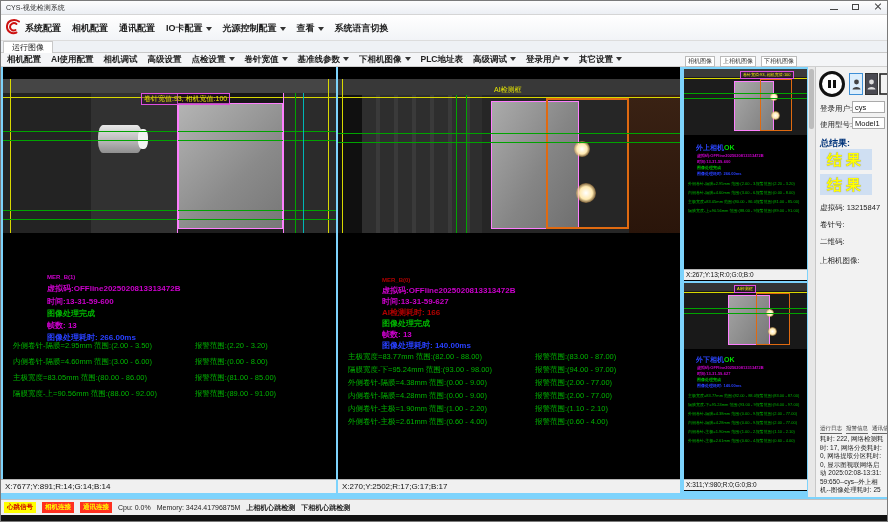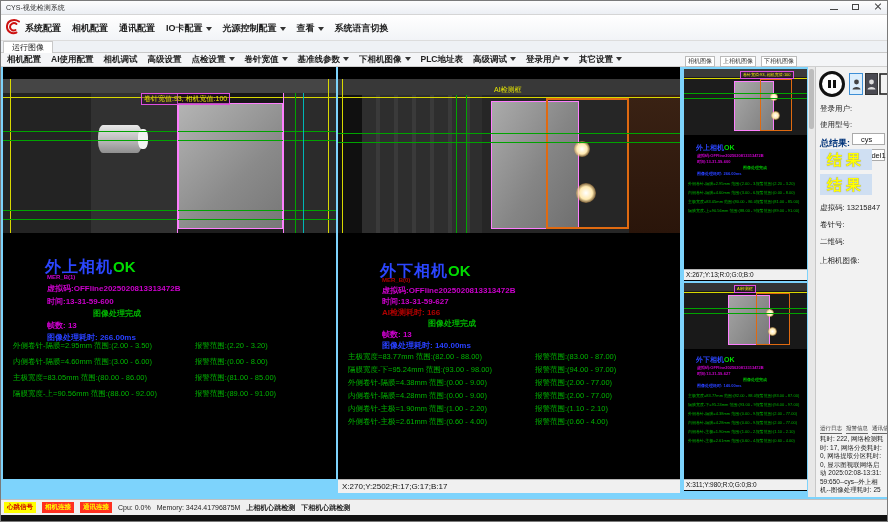--- a/index.html
+++ b/index.html
@@ -38,21 +38,21 @@
   .pimg { position:absolute; overflow:hidden; background:#161616; }
   .hline { position:absolute; height:1px; }
   .vline { position:absolute; width:1px; }
   .green { background:#00a400; }
   .yellow { background:#d8d800; }
   .cyan { background:#00b6b6; }
 
   .cam-title { font-size:16px; font-weight:700; color:#2b46ff; letter-spacing:1px; white-space:nowrap; }
   .cam-ok { color:#00dd00; font-size:15px; letter-spacing:0; }
   .t-mag { color:#cc00cc; font-weight:700; }
-  .t-green { color:#00b400; font-weight:700;margin-left:46px; }
+  .t-green { color:#00b400; font-weight:700; }
   .t-blue { color:#2840ff; font-weight:700; }
   .t-red { color:#b00000; font-weight:700; }
   .small8 { font-size:8px; white-space:nowrap; }
   .meas-row { position:absolute; left:10px; right:4px; display:flex; font-size:7.5px; color:#00b400; white-space:nowrap; }
   .meas-row .mname { width:57%; overflow:hidden; }
   .meas-row .malarm { width:43%; overflow:hidden; }
 
   .pfooter { position:absolute; height:14px; background:#f0f0f0; border-top:1px solid #b5b5b5; font-size:8px; color:#111; line-height:13px; padding-left:4px; }
 
   
@@ -63,21 +63,21 @@
 
   
   .sidebar { position:absolute; left:814px; top:66px; width:73px; height:430px; background:#f2f2f2; border-left:1px solid #c8c8c8; }
   .sbtn { position:absolute; cursor:pointer; }
   .pausebtn { width:26px; height:26px; border:3px solid #111; border-radius:50%; background:#fff; }
   .pausebtn .pb { position:absolute; top:6px; width:3px; height:8px; background:#111; }
   .sq { border:1px solid #9db8d2; background:#fff; display:flex; align-items:center; justify-content:center; }
   .sq.sel { border:1px solid #3d8fd6; background:#dceefc; }
   .sq.dark { background:#4a4a52; border:1px solid #333; }
   .fld-label { position:absolute; font-size:7.5px; color:#222; white-space:nowrap; }
-  .fld-box { position:absolute; background:#fff; border:1px solid #aaa; font-size:7.5px; color:#111; line-height:11px; padding-left:8px;margin-top:32px; }
+  .fld-box { position:absolute; background:#fff; border:1px solid #aaa; font-size:7.5px; color:#111; line-height:11px; padding-left:2px; }
   .result-box { position:absolute; left:4px; width:52px; height:21px; background:#cfdff2; color:#ffff00; font-size:15px; font-weight:700; letter-spacing:4px; text-align:center; line-height:21px; text-shadow:0 0 1px #667; }
   .log-tabs { position:absolute; display:flex; gap:4px; font-size:5.5px; color:#333; }
   .log-tab { border-bottom:1px solid #666; padding-bottom:1px; white-space:nowrap; cursor:pointer; }
   .log-text { position:absolute; font-size:6.5px; color:#222; line-height:8.5px; overflow:hidden; word-break:break-all; }
 
   
   .statusbar { position:absolute; left:0; top:498px; width:100%; height:16px; background:#f0f0f0; border-top:1px solid #c0c0c0; display:flex; align-items:center; gap:6px; padding-left:3px; }
   .badge { font-size:6.5px; font-weight:700; padding:1px 3px; white-space:nowrap; }
   .badge.yellow-b { background:#ffff00; color:#cc0000; }
   .badge.red-b { background:#ff3020; color:#ffff00; }
@@ -170,23 +170,20 @@
       <div class="hline green" style="left:0;top:61px;width:333px;"></div>
       <div class="hline green" style="left:0;top:131px;width:333px;"></div>
       <div class="hline green" style="left:0;top:140px;width:333px;"></div>
       <div class="vline green" style="left:292px;top:14px;height:140px;"></div>
       <div class="vline cyan" style="left:300px;top:14px;height:140px;"></div>
       <div class="vline" style="left:174px;top:14px;height:140px;background:#ff7fff;"></div>
       <div class="vline" style="left:280px;top:14px;height:140px;background:#ff7fff;"></div>
       <div class="overlay-label" style="left:138px;top:14px;">卷针宽值:93, 相机宽值:100</div>
     </div>
 
-    <div class="abs" style="left:42px;top:190px;">
-      <span class="cam-title">外上相机</span><span class="cam-title cam-ok">OK</span>
-    </div>
     <div class="abs t-mag" style="left:44px;top:207px;font-size:6px;">MER_B(1)</div>
     <div class="abs t-mag small8" style="left:44px;top:216px;">虚拟码:OFFline2025020813313472B</div>
     <div class="abs t-mag small8" style="left:44px;top:229px;">时间:13-31-59-600</div>
     <div class="abs t-green small8" style="left:44px;top:241px;">图像处理完成</div>
     <div class="abs t-mag small8" style="left:44px;top:253px;">帧数: 13</div>
     <div class="abs t-blue small8" style="left:44px;top:265px;">图像处理耗时: 266.00ms</div>
     <div class="meas-row" style="top:274px;">
         <span class="mname">外侧卷针-隔膜=2.95mm 范围:(2.00 - 3.50)</span>
         <span class="malarm">报警范围:(2.20 - 3.20)</span>
       </div>
@@ -196,20 +193,21 @@
       </div>
     <div class="meas-row" style="top:306px;">
         <span class="mname">主极宽度=83.05mm 范围:(80.00 - 86.00)</span>
         <span class="malarm">报警范围:(81.00 - 85.00)</span>
       </div>
     <div class="meas-row" style="top:322px;">
         <span class="mname">隔膜宽度-上=90.56mm 范围:(88.00 - 92.00)</span>
         <span class="malarm">报警范围:(89.00 - 91.00)</span>
       </div>
   </div>
+  <div class="pfooter" style="left:0;top:478px;width:335px;">X:7677;Y:891;R:14;G:14;B:14</div>
 
   <div class="panel" style="left:337px;top:66px;width:342px;height:412px;">
     <div class="pimg" style="left:0;top:12px;width:342px;height:154px;">
       <div class="abs" style="left:0;top:0;width:100%;height:16px;background:#383838;"></div>
       <div class="abs" style="left:0;top:16px;width:24px;height:138px;background:#101010;"></div>
       <div class="abs" style="left:24px;top:16px;width:120px;height:138px;background:repeating-linear-gradient(90deg,#2e2e2e 0 14px,#3a3a3a 14px 18px);"></div>
       <div class="abs" style="left:144px;top:16px;width:150px;height:138px;background:#262626;"></div>
       <div class="abs" style="left:291px;top:16px;width:51px;height:138px;background:linear-gradient(#3a2214,#2a150a);"></div>
 
       <div class="abs" style="left:153px;top:22px;width:88px;height:128px;background:linear-gradient(120deg,#ababab,#858585 55%,#6f6f6f);border:1px solid #ff7fff;"></div>
@@ -218,23 +216,20 @@
       <div class="spark" style="left:236px;top:62px;width:16px;height:16px;"></div>
       <div class="spark" style="left:238px;top:104px;width:20px;height:20px;"></div>
 
       <div class="hline yellow" style="left:0;top:18px;width:342px;"></div>
       <div class="vline yellow" style="left:4px;top:0;height:154px;"></div>
       <div class="hline green" style="left:0;top:54px;width:342px;"></div>
       <div class="hline green" style="left:0;top:63px;width:342px;"></div>
       <div class="vline green" style="left:118px;top:16px;height:138px;"></div>
       <div class="vline green" style="left:128px;top:16px;height:138px;"></div>
       <div class="abs" style="left:156px;top:6px;color:#e8e800;font-size:7px;">AI检测框</div>
-    </div>
-    <div class="abs" style="left:42px;top:194px;">
-      <span class="cam-title">外下相机</span><span class="cam-title cam-ok">OK</span>
     </div>
     <div class="abs t-red" style="left:44px;top:210px;font-size:6px;">MER_B(0)</div>
     <div class="abs t-mag small8" style="left:44px;top:218px;">虚拟码:OFFline2025020813313472B</div>
     <div class="abs t-mag small8" style="left:44px;top:229px;">时间:13-31-59-627</div>
     <div class="abs t-red small8" style="left:44px;top:240px;">AI检测耗时: 166</div>
     <div class="abs t-green small8" style="left:44px;top:251px;">图像处理完成</div>
     <div class="abs t-mag small8" style="left:44px;top:262px;">帧数: 13</div>
     <div class="abs t-blue small8" style="left:44px;top:273px;">图像处理耗时: 140.00ms</div>
     <div class="meas-row" style="top:285px;">
         <span class="mname">主极宽度=83.77mm 范围:(82.00 - 88.00)</span>

